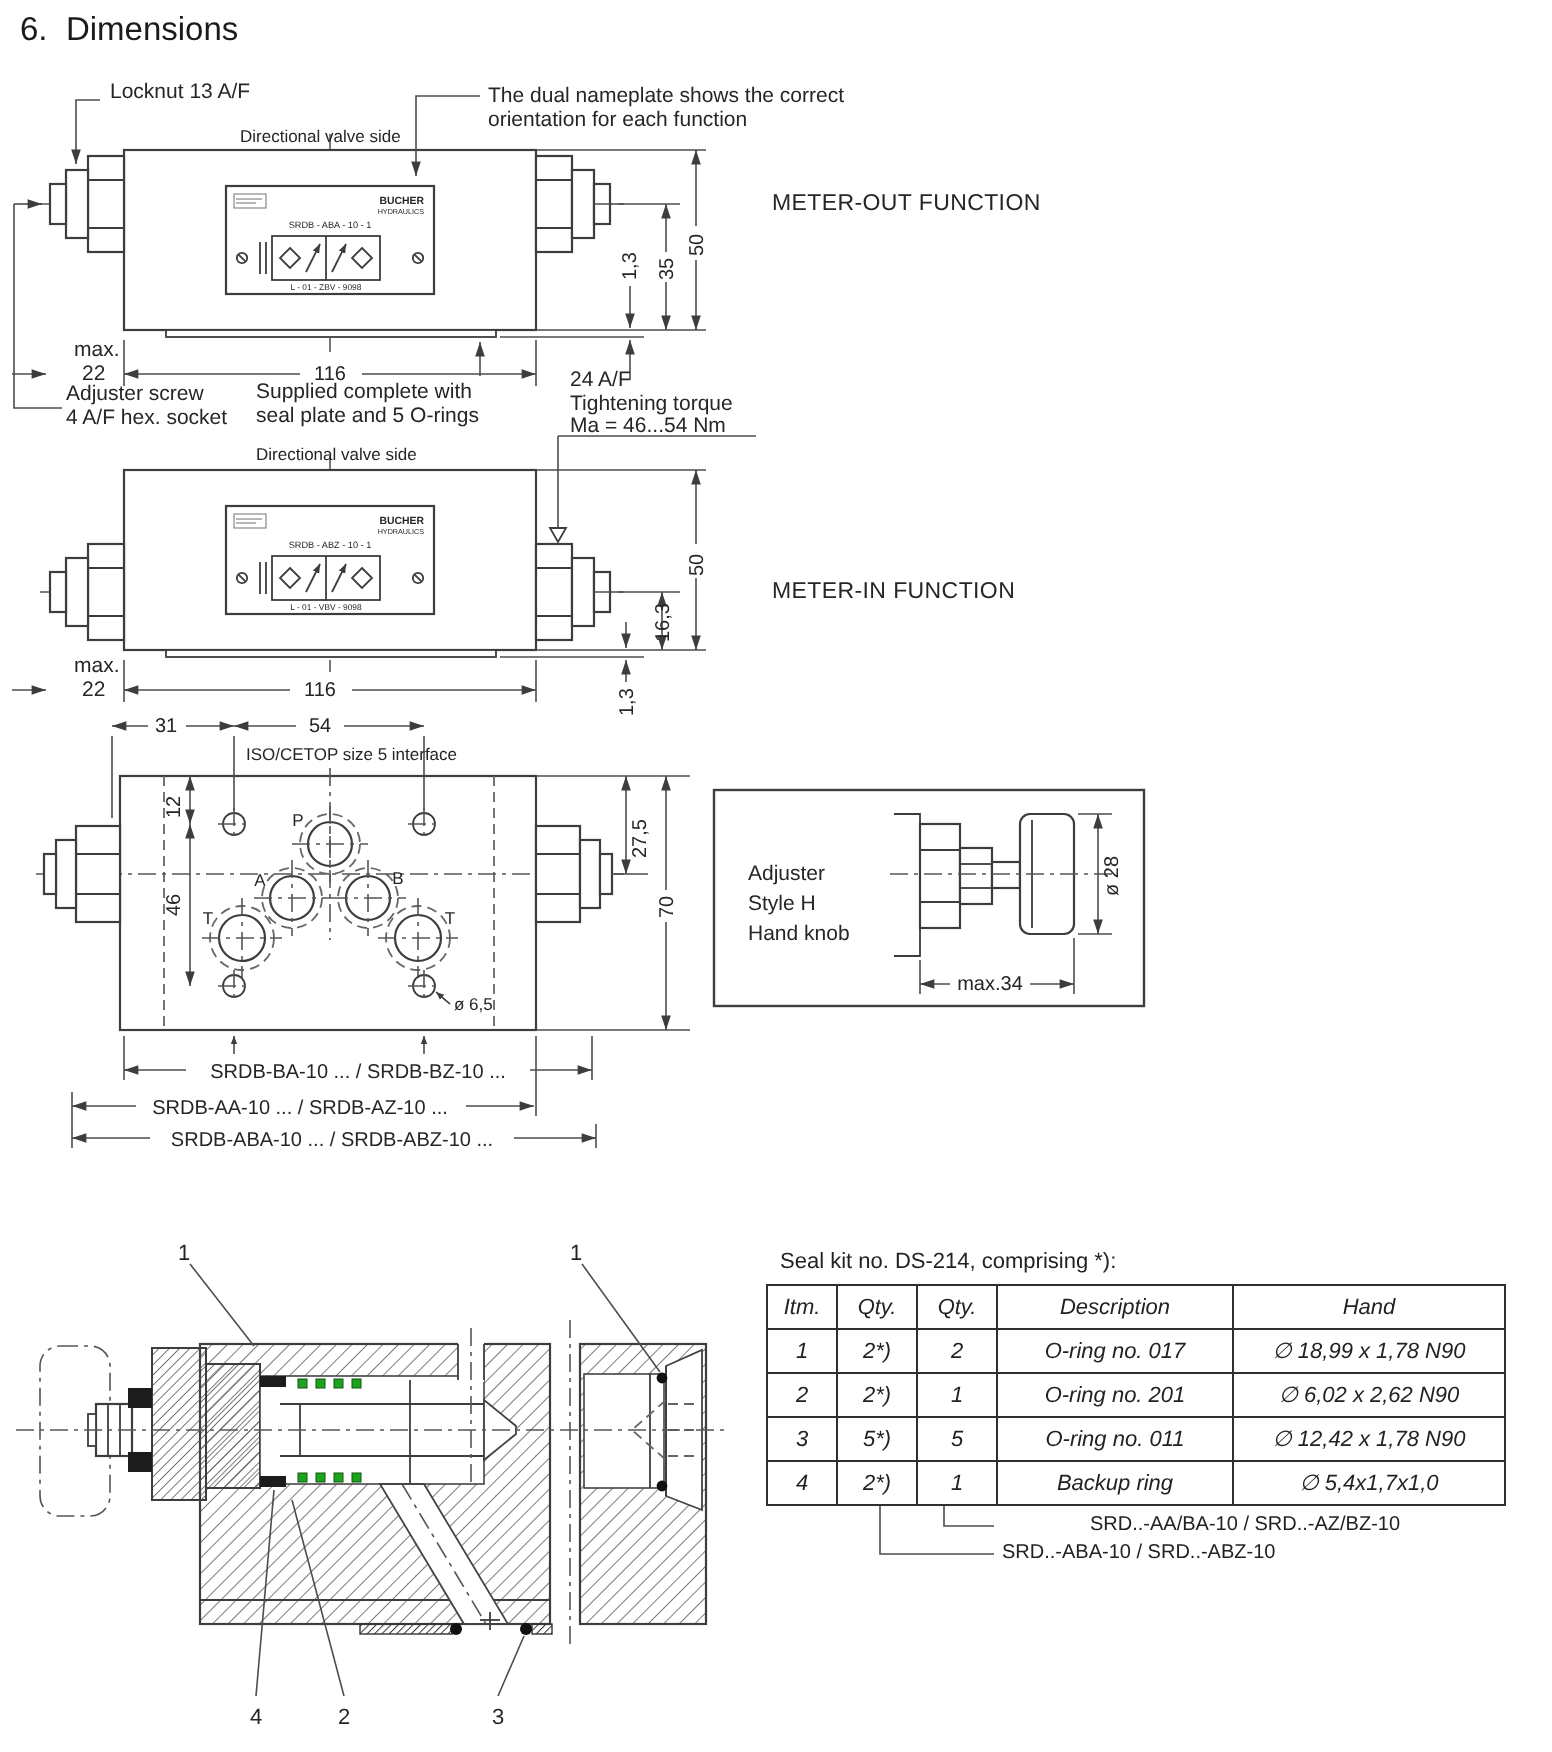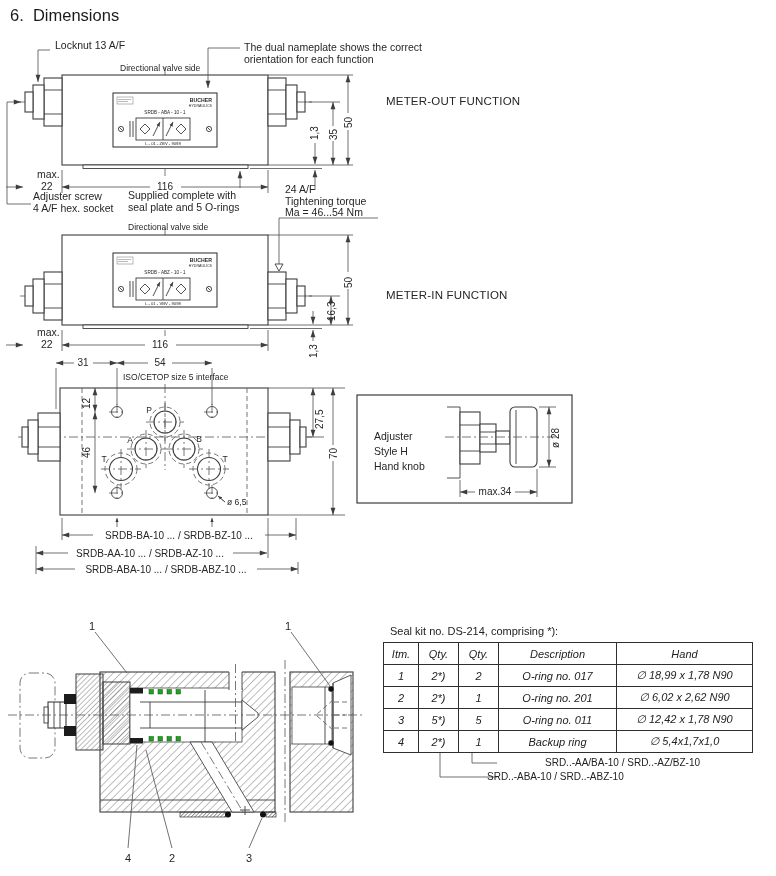--- a/index.html
+++ b/index.html
@@ -506,15 +506,15 @@
   <tr>
     <td>4</td>
           <td>2*)</td>
     <td>1</td>
           <td>Backup ring</td>
     <td>∅ 5,4x1,7x1,0</td>
   </tr>
 </tbody>
     </table>
 <div class="variant" style="left:501px;top:757px;margin-left:44px;">SRD..-AA/BA-10 / SRD..-AZ/BZ-10</div>
-<div class="variant" style="left:487px;top:771px;">SRD..-ABA-10 / SRD..-ABZ-10</div>
+<div class="variant" style="left:501px;top:771px;">SRD..-ABA-10 / SRD..-ABZ-10</div>
 
 </div>
 
 </body></html>

